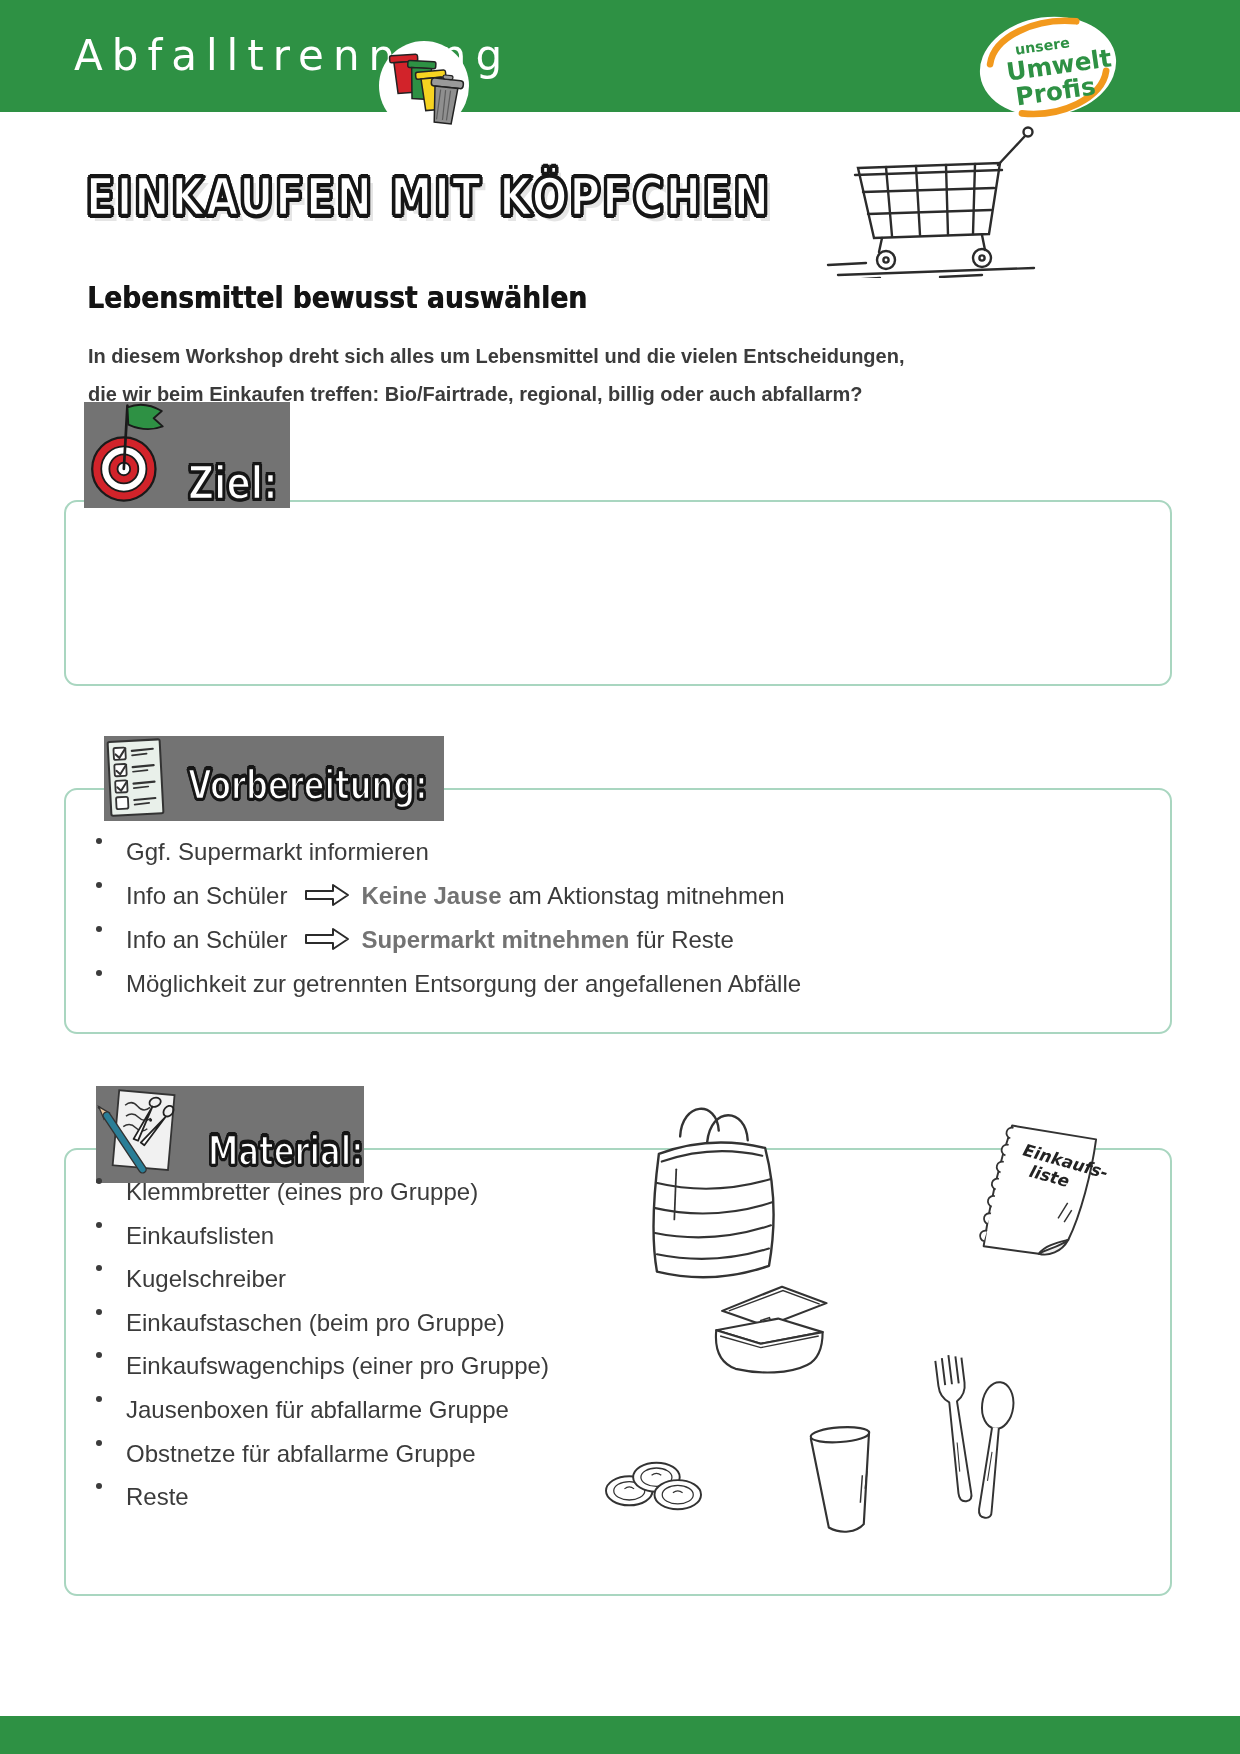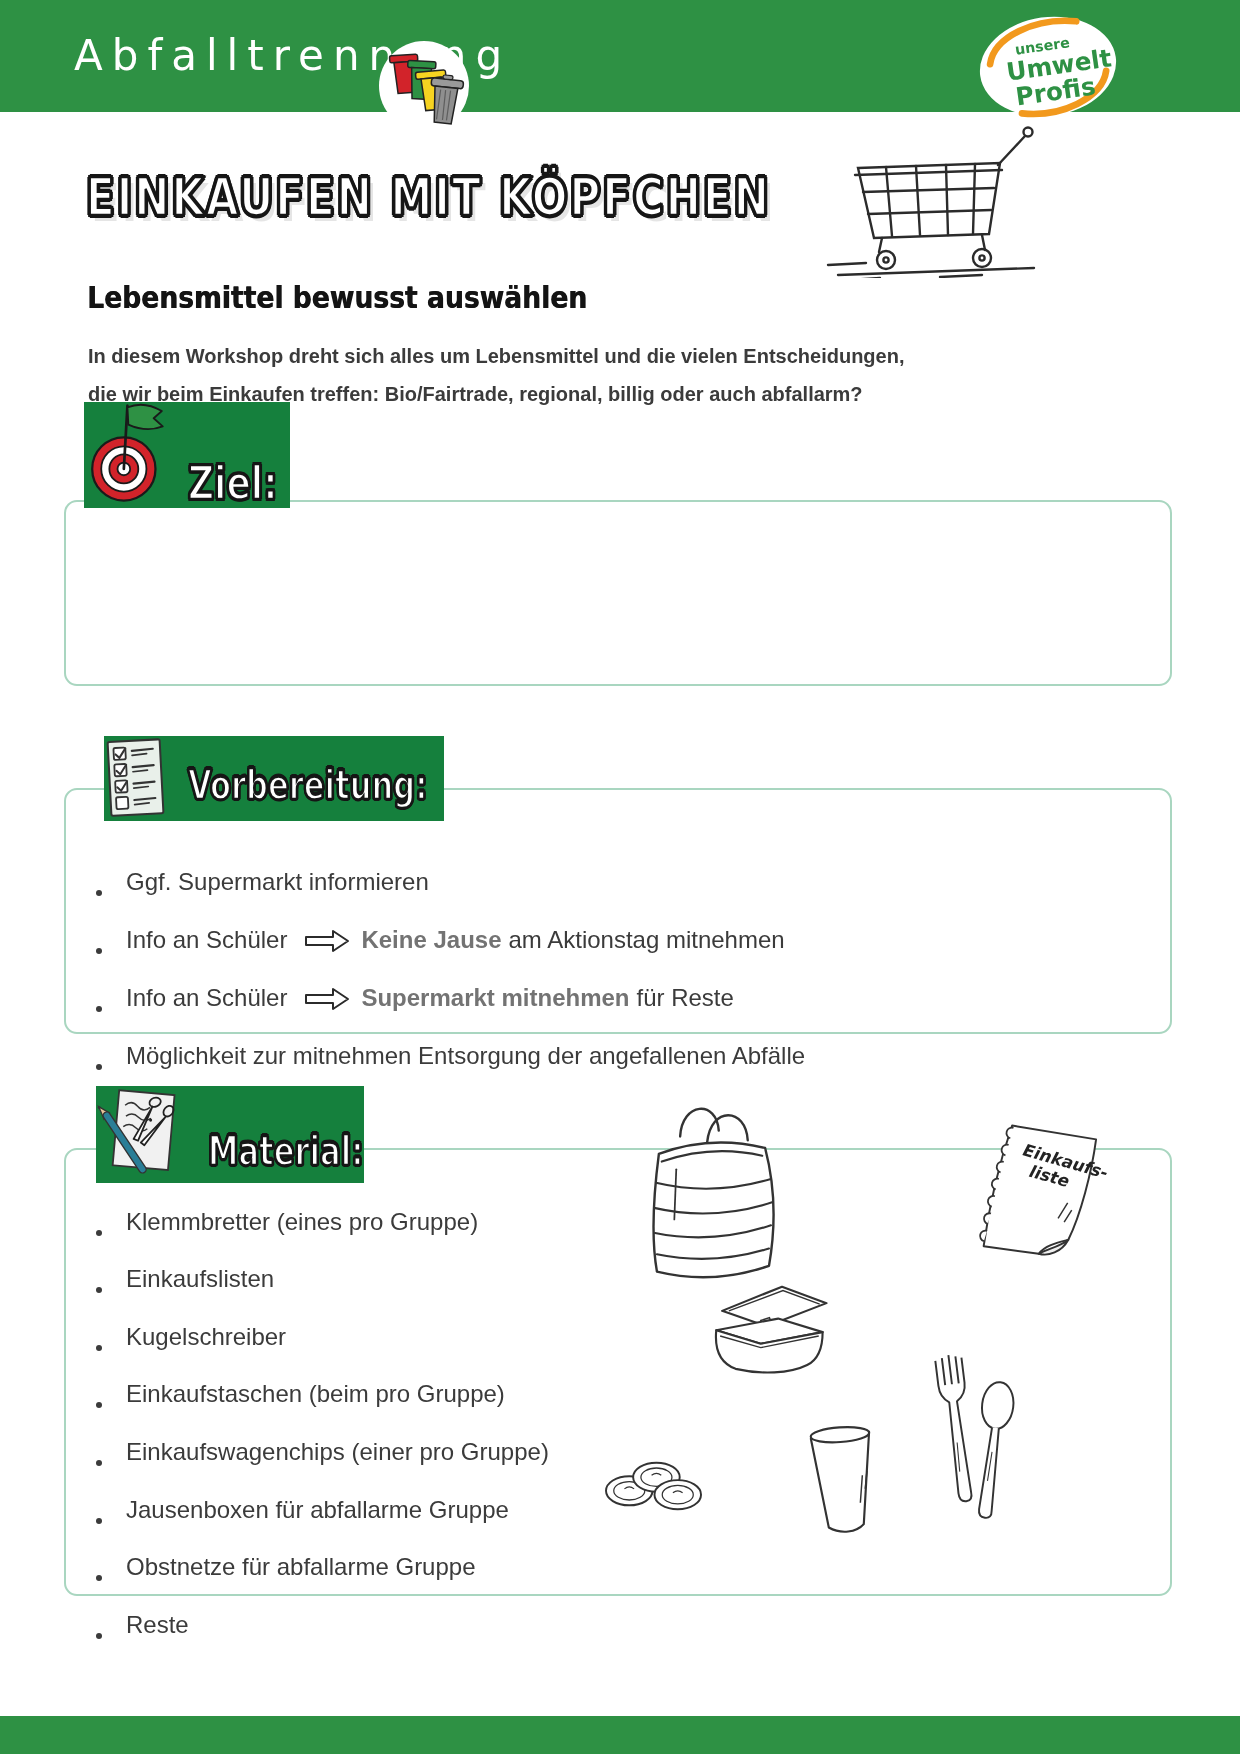--- a/index.html
+++ b/index.html
@@ -29,39 +29,39 @@
      transform:scale(0.95,1.1);transform-origin:left top;text-shadow:0.6px 0 #141414;}
 
   .intro{position:absolute;left:88px;top:337px;font-size:20px;line-height:38px;color:#3b3b3b;font-weight:bold;}
 
   
   .sec-box{position:absolute;border:2px solid #A9D6C0;border-radius:13px;background:#fff;z-index:1;}
   #box-ziel{left:64px;top:500px;width:1104px;height:182px;}
   #box-vorb{left:64px;top:788px;width:1104px;height:242px;}
   #box-mat{left:64px;top:1148px;width:1104px;height:444px;}
 
-  .sec-head{position:absolute;background:#15803d;z-index:2;}
+  .sec-head{position:absolute;background:#737373;z-index:2;}
   #ziel-head{left:84px;top:402px;width:206px;height:106px;}
   #vorb-head{left:104px;top:736px;width:340px;height:85px;}
   #mat-head{left:96px;top:1086px;width:268px;height:97px;}
   .sec-head svg{position:absolute;left:0;top:0;}
   .sec-label{position:absolute;font-family:"DejaVu Sans",sans-serif;font-weight:800;
      white-space:nowrap;line-height:1;transform-origin:left top;}
   #ziel-label{left:104px;top:58px;font-size:40px;transform:scale(0.9,1.15);}
   #vorb-label{left:84px;top:28px;font-size:36px;transform:scale(0.85,1.15);}
   #mat-label{left:112px;top:44px;font-size:36px;transform:scale(0.85,1.15);}
 
   .ziel-body{position:absolute;left:88px;top:549px;font-size:24px;line-height:37.5px;
      color:#3b3b3b;z-index:2;}
 
   
   ul.blist{position:absolute;left:88px;margin:0;padding:0;list-style:none;z-index:2;}
   #vorb-list{top:838px;width:1020px;}
   #mat-list{top:1178px;width:560px;}
-  ul.blist li{display:flex;align-items:flex-end;font-size:24px;color:#3b3b3b;margin-top:14px;}
+  ul.blist li{display:flex;align-items:flex-start;font-size:24px;color:#3b3b3b;}
   #vorb-list li{height:44px;}
   #mat-list li{height:43.6px;}
   .dot{flex:none;width:6px;height:6px;border-radius:50%;background:#3b3b3b;margin:0 24px 0 8px;}
   .b{font-weight:700;color:#737373;}
   .post{margin-left:7px;}
   .pre{margin-right:0;}
   svg.arrow{margin:0 10px 0 16px;flex:none;}
 
   
   .illust{position:absolute;z-index:3;}
@@ -196,21 +196,21 @@
       <span class="dot"></span>
       <span class="pre">Info an Schüler</span>
       <svg class="arrow" width="48" height="26" viewBox="0 0 48 26">
         <path d="M3,9 h27 v-6 l15,10 -15,10 v-6 h-27 z" fill="#fff" stroke="#2b2b2b" stroke-width="2" stroke-linejoin="round"></path>
       </svg>
       <span class="b">Supermarkt mitnehmen</span>
       <span class="post">für Reste</span>
     </li>
     <li>
       <span class="dot"></span>
-      <span>Möglichkeit zur mitnehmen Entsorgung der angefallenen Abfälle</span>
+      <span>Möglichkeit zur getrennten Entsorgung der angefallenen Abfälle</span>
     </li>
   </ul>
 
   <div id="box-mat" class="sec-box"></div>
   <div id="mat-head" class="sec-head">
     <svg width="94" height="96" viewBox="0 0 105 105">
       <g transform="rotate(5 50 50)">
         <rect x="22" y="6" width="62" height="84" fill="#F1F1F1" stroke="#333" stroke-width="2"></rect>
         <g stroke="#333" stroke-width="1.6" fill="none">
           <path d="M30,22 q7,-7 14,0 t14,0"></path>

